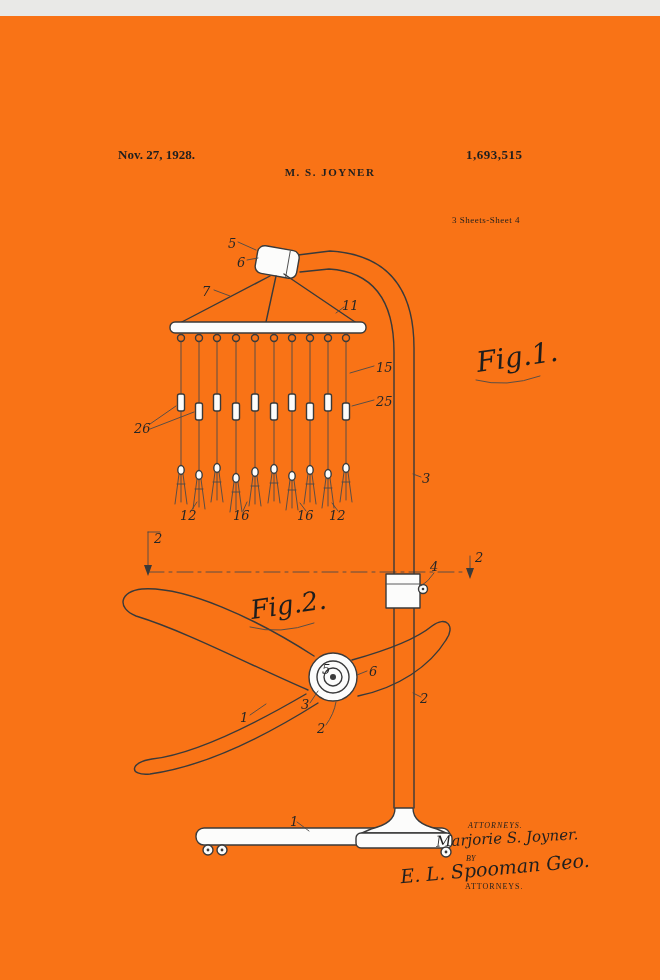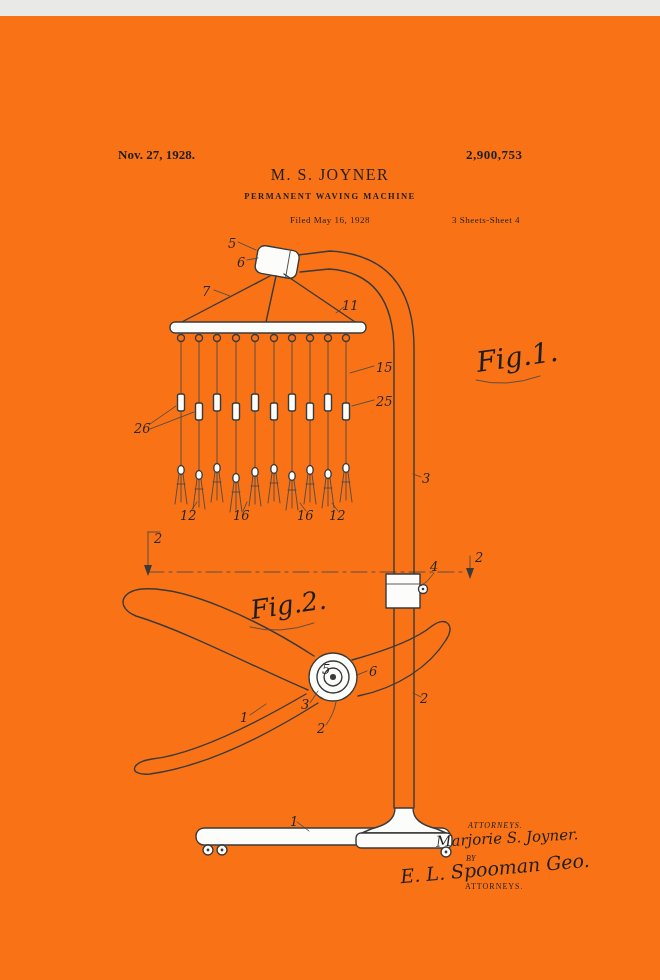--- a/index.html
+++ b/index.html
@@ -1,21 +1,21 @@
 <!DOCTYPE html>
 <html><head>
 <meta charset="utf-8">
 <style>
   html,body{margin:0;padding:0;background:#e9e9e7;}
   .page{position:relative;width:660px;height:980px;background:#f97316;margin:16px auto;overflow:hidden;font-family:"Liberation Serif",serif;color:#1f1f1f;}
   .abs{position:absolute;}
   .date{left:118px;top:131px;font-weight:bold;font-size:13px;}
   .patno{left:466px;top:131px;font-weight:bold;font-size:13px;letter-spacing:.5px;}
   .centerline{left:0;right:0;text-align:center;}
-  .invname{top:150px;font-weight:normal;font-size:16px;letter-spacing:1.5px;}
+  .invname{top:150px;font-weight:bold;font-size:11px;letter-spacing:1.5px;}
   .ptitle{top:175px;font-weight:bold;font-size:8.5px;letter-spacing:1.5px;}
   .filed{top:199px;font-size:9px;letter-spacing:.5px;}
   .sheet{left:452px;top:199px;font-size:9px;letter-spacing:.5px;}
   .sig{font-family:"DejaVu Serif",serif;font-style:italic;}
   .invcap{left:468px;top:805px;font-style:italic;font-size:8px;letter-spacing:1px;}
   .invsig{left:436px;top:813px;font-size:15px;transform:rotate(-3deg);}
   .bylab{left:466px;top:838px;font-style:italic;font-size:8px;text-align:right;}
   .attsig{left:400px;top:841px;font-size:19px;transform:rotate(-5deg);white-space:nowrap;}
   .attcap{left:465px;top:866px;font-size:8px;letter-spacing:1px;}
   svg .s{fill:none;stroke:#3a3a3a;stroke-width:1.4;stroke-linecap:round;stroke-linejoin:round;}
@@ -25,24 +25,22 @@
   svg .ah{fill:#3a3a3a;stroke:none;}
   svg .ref{font-family:"DejaVu Serif",serif;font-style:italic;font-size:13px;fill:#262626;}
   svg .figt{font-family:"DejaVu Serif",serif;font-style:italic;fill:#1d1d1d;}
 </style>
 </head>
 <body>
 
 <div class="page">
 
   <div class="abs date">Nov. 27, 1928.</div>
-  <div class="abs patno">2,900,753</div>
+  <div class="abs patno">1,693,515</div>
   <div class="abs centerline invname">M. S. JOYNER</div>
-  <div class="abs centerline ptitle">PERMANENT WAVING MACHINE</div>
-  <div class="abs centerline filed">Filed May 16, 1928</div>
   <div class="abs sheet">3 Sheets-Sheet 4</div>
 
   <svg class="abs" style="left:0;top:0" width="660" height="980" viewBox="0 0 660 980">
 
     <g>
       <path class="s" d="M314,640 C255,602 185,570 142,573 C120,575 116,592 136,600 C188,616 256,652 308,674"></path>
       <path class="s" d="M306,678 C258,706 196,738 152,743 C130,746 128,760 150,758 C208,750 272,716 318,687"></path>
       <path class="s" d="M352,644 C388,634 415,624 432,610 C446,599 456,610 446,624 C430,650 398,672 358,680"></path>
     </g>
     <g>

